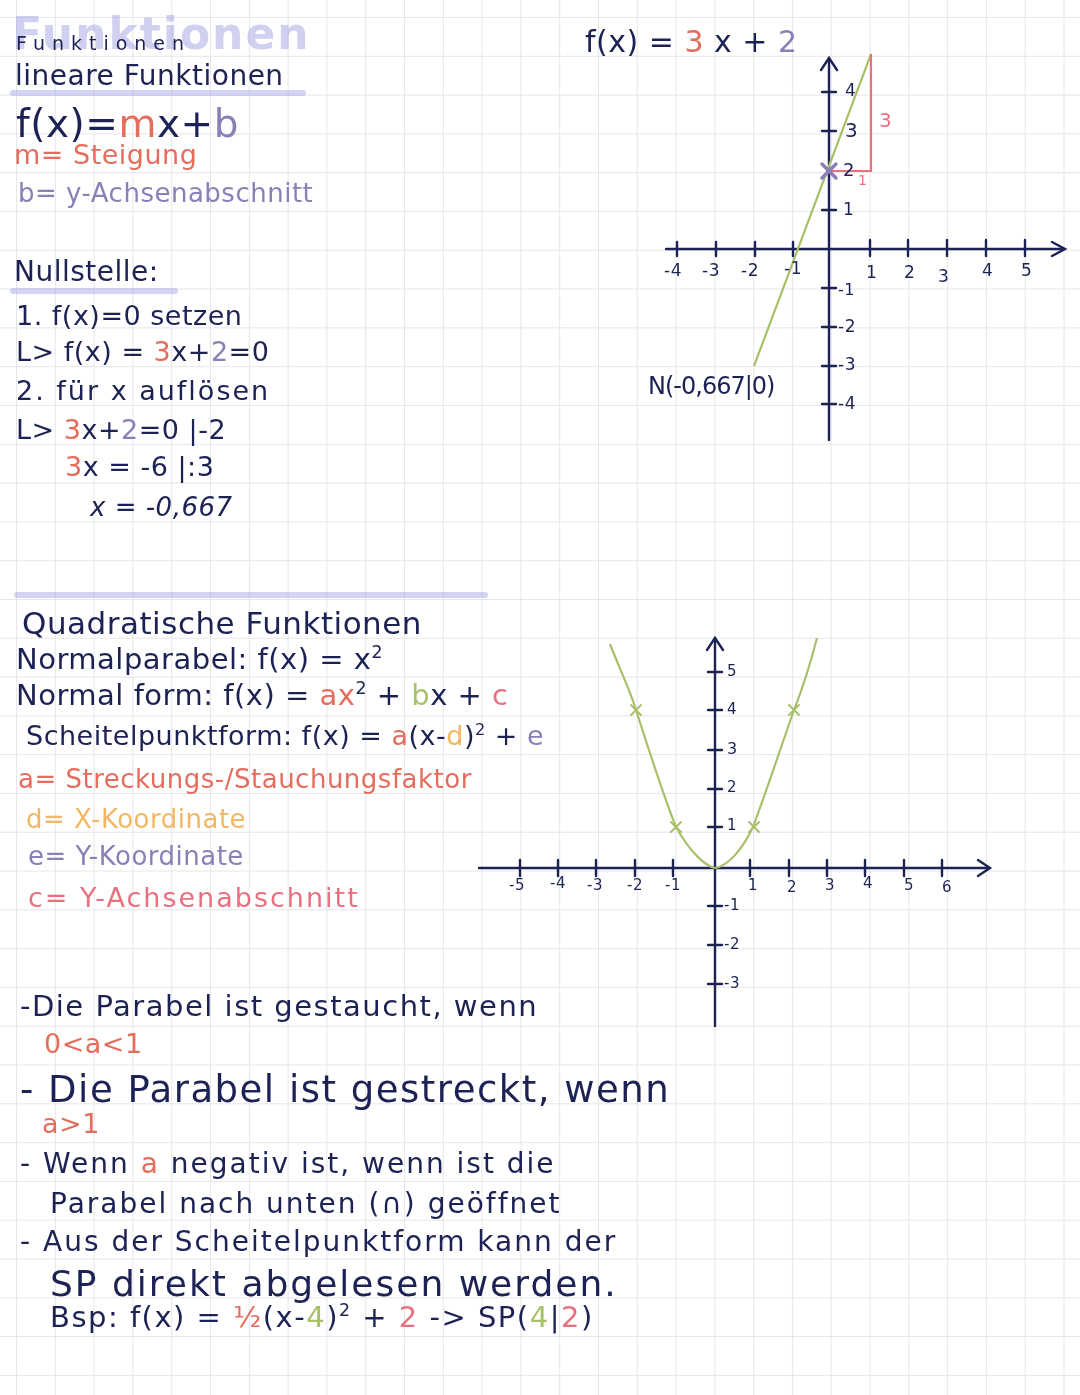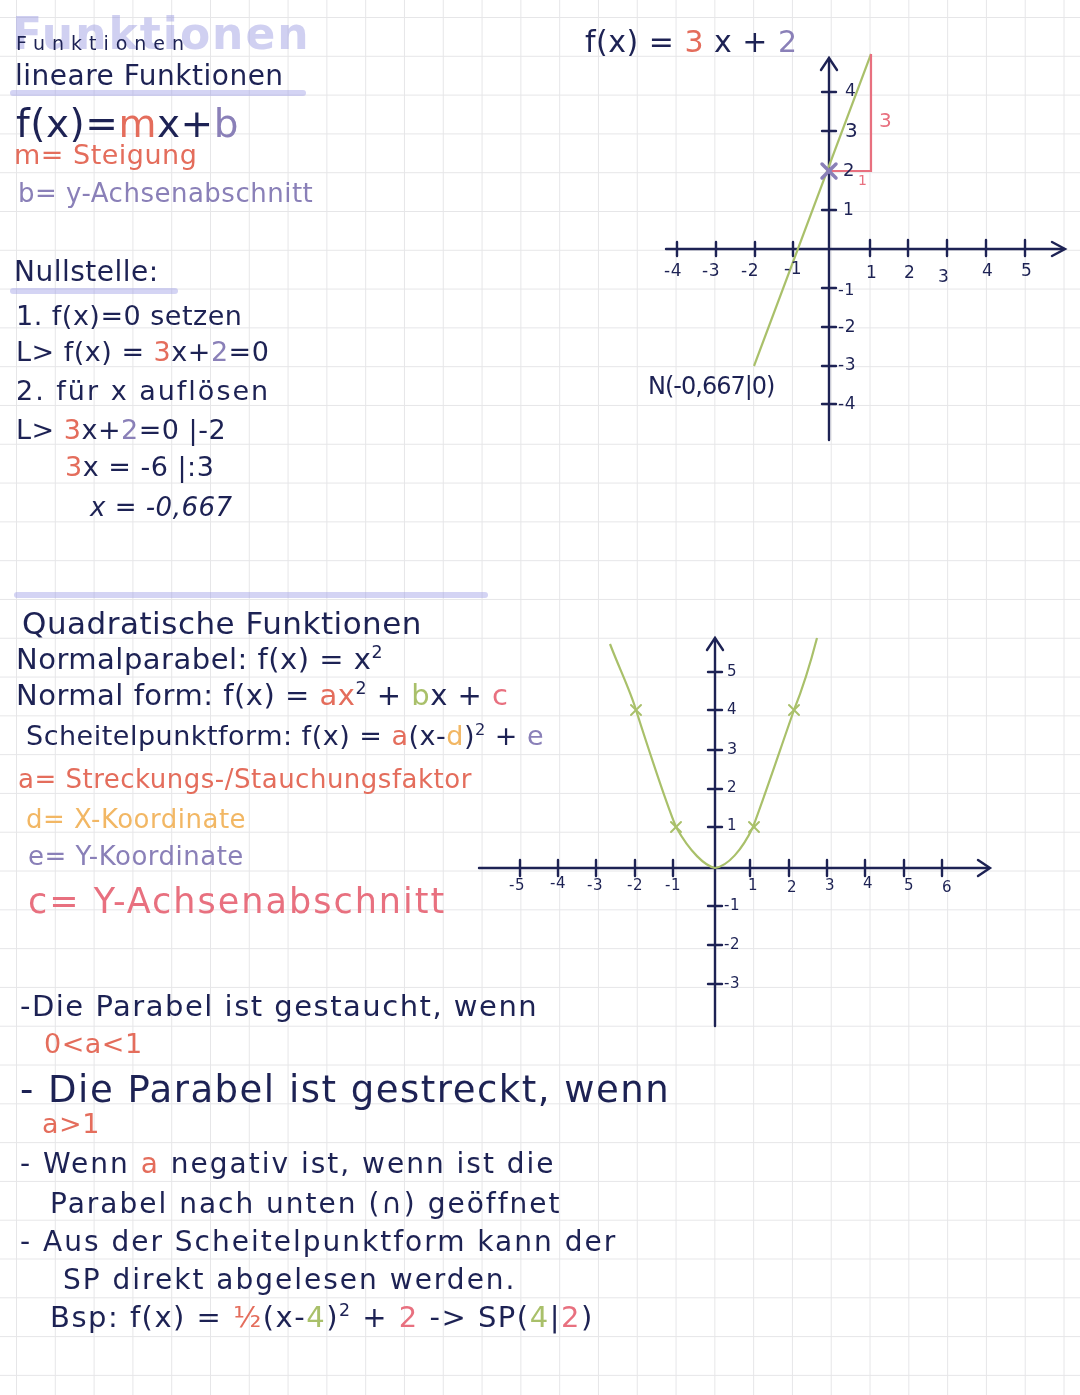--- a/index.html
+++ b/index.html
@@ -134,33 +134,33 @@
 <div class="t navy" style="left:16px; top:680px; font-size:29px;">
   <span>Normal form: f(x) = </span><span class="red">ax</span><span class="sup">2</span><span> + </span><span class="green">b</span><span>x + </span><span class="pink">c</span>
 </div>
 <div class="t navy" style="left:26px; top:722px; font-size:27px;">
   <span>Scheitelpunktform: f(x) = </span><span class="red">a</span><span>(x-</span><span class="orange">d</span><span>)</span><span class="sup">2</span><span> + </span><span class="purple">e</span>
 </div>
 
 <div class="t red" style="left:18px; top:766px; font-size:26px;">a= Streckungs-/Stauchungsfaktor</div>
 <div class="t orange" style="left:26px; top:806px; font-size:26px;">d= X-Koordinate</div>
 <div class="t purple" style="left:28px; top:843px; font-size:26px;">e= Y-Koordinate</div>
-<div class="t pink" style="left:28px; top:884px; font-size:35px; letter-spacing:2px;">c= Y-Achsenabschnitt</div>
+<div class="t pink" style="left:28px; top:884px; font-size:27px; letter-spacing:2px;">c= Y-Achsenabschnitt</div>
 
 <div class="t navy" style="left:20px; top:992px; font-size:29px; letter-spacing:1.5px;">-Die Parabel ist gestaucht, wenn</div>
 <div class="t red" style="left:44px; top:1030px; font-size:27px;">0&lt;a&lt;1</div>
 <div class="t navy" style="left:20px; top:1071px; font-size:37px; letter-spacing:1.5px;">- Die Parabel ist gestreckt, wenn</div>
 <div class="t red" style="left:42px; top:1110px; font-size:27px;">a&gt;1</div>
 
 <div class="t navy" style="left:20px; top:1150px; font-size:28px; letter-spacing:2px;">
   <span>- Wenn </span><span class="red">a</span><span> negativ ist, wenn ist die</span>
 </div>
 <div class="t navy" style="left:50px; top:1190px; font-size:28px; letter-spacing:2px;">Parabel nach unten (∩) geöffnet</div>
 <div class="t navy" style="left:20px; top:1228px; font-size:28px; letter-spacing:2px;">- Aus der Scheitelpunktform kann der</div>
-<div class="t navy" style="left:50px; top:1266px; font-size:28px; letter-spacing:2px;margin-left:13px;">SP direkt abgelesen werden.</div>
+<div class="t navy" style="left:50px; top:1266px; font-size:36px; letter-spacing:2px;">SP direkt abgelesen werden.</div>
 
 <div class="t navy" style="left:50px; top:1302px; font-size:29px; letter-spacing:1.5px;">
   <span>Bsp: f(x) = </span><span class="red">½</span><span>(x-</span><span class="green">4</span><span>)</span><span class="sup">2</span><span> + </span><span class="pink">2</span><span> -&gt; SP(</span><span class="green">4</span><span>|</span><span class="pink">2</span><span>)</span>
 </div>
 
 <svg class="graph" width="1080" height="1395">
   <g stroke="#1d2254" stroke-width="2.4" fill="none" stroke-linecap="round">
     <line x1="479" y1="868" x2="988" y2="868"></line>
     <polyline points="978,860 990,868 978,876"></polyline>
     <line x1="715" y1="1026" x2="715" y2="638"></line>

